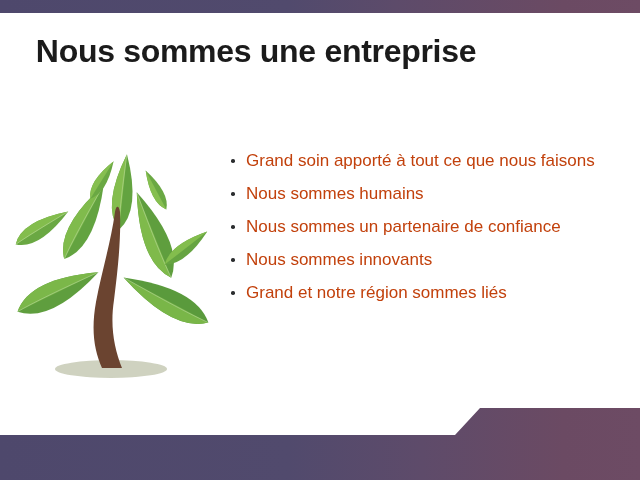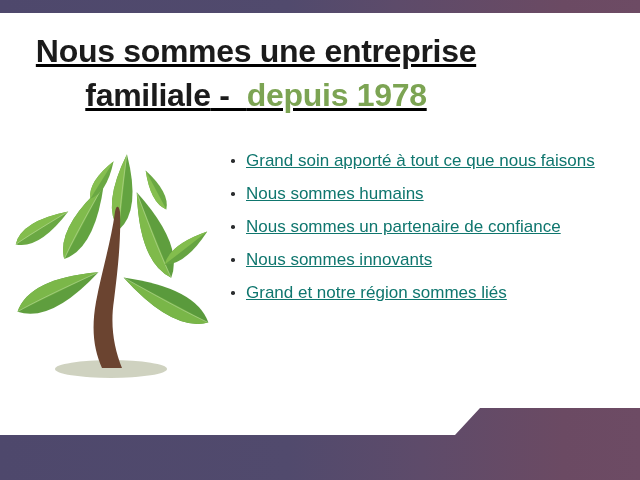--- a/index.html
+++ b/index.html
@@ -20,21 +20,20 @@
     position:absolute;left:0;top:0;width:640px;height:13px;
     background:linear-gradient(90deg,#4e486c 0%,#514a6d 45%,#5d4b6a 62%,#6b4a63 88%,#6d4b64 100%);
   }
 
   
   .headline{
     position:absolute;left:0;top:29px;width:512px;
     text-align:center;
     line-height:44px;
     letter-spacing:-0.3px;
-    text-decoration:underline;
   }
   .headline .l1, .headline .l2{
     display:block;
     font-size:32px;
     font-weight:bold;
     color:#1b1b1b;
     white-space:nowrap;
   }
   .headline .accent{
     color:#7ca453;
@@ -44,25 +43,24 @@
 
   
   .bullets{
     position:absolute;left:228px;top:150px;width:412px;
     margin:0;padding:0;list-style:none;
   }
   .bullets li{
     position:relative;
     padding-left:18px;
     font-size:17px;
-    color:#0f766e;
+    color:#c2410c;
     line-height:22px;
     margin-bottom:11px;
     white-space:nowrap;
-    text-decoration:underline;
   }
   .bullets li:before{
     content:"";
     position:absolute;
     left:3px;top:9px;
     width:3.5px;height:3.5px;
     border-radius:50%;
     background:#2b2d2f;
   }
 
@@ -102,21 +100,20 @@
 </style>
 </head>
 <body>
 
 <div class="slide">
 
   <div class="top-bar"></div>
 
   <div class="headline">
     <span class="l1">Nous sommes une entreprise</span>
-    <span class="l2"><span>familiale</span><span class="dash">&nbsp;-&nbsp;&nbsp;</span><span class="accent">depuis 1978</span></span>
   </div>
 
   <div class="tree">
     <svg viewBox="0 0 196 236" width="196" height="236" xmlns="http://www.w3.org/2000/svg">
       <defs>
         <clipPath id="lf1">
             <ellipse cx="0" cy="0" rx="40" ry="19"></ellipse>
           </clipPath>
       </defs>
 

